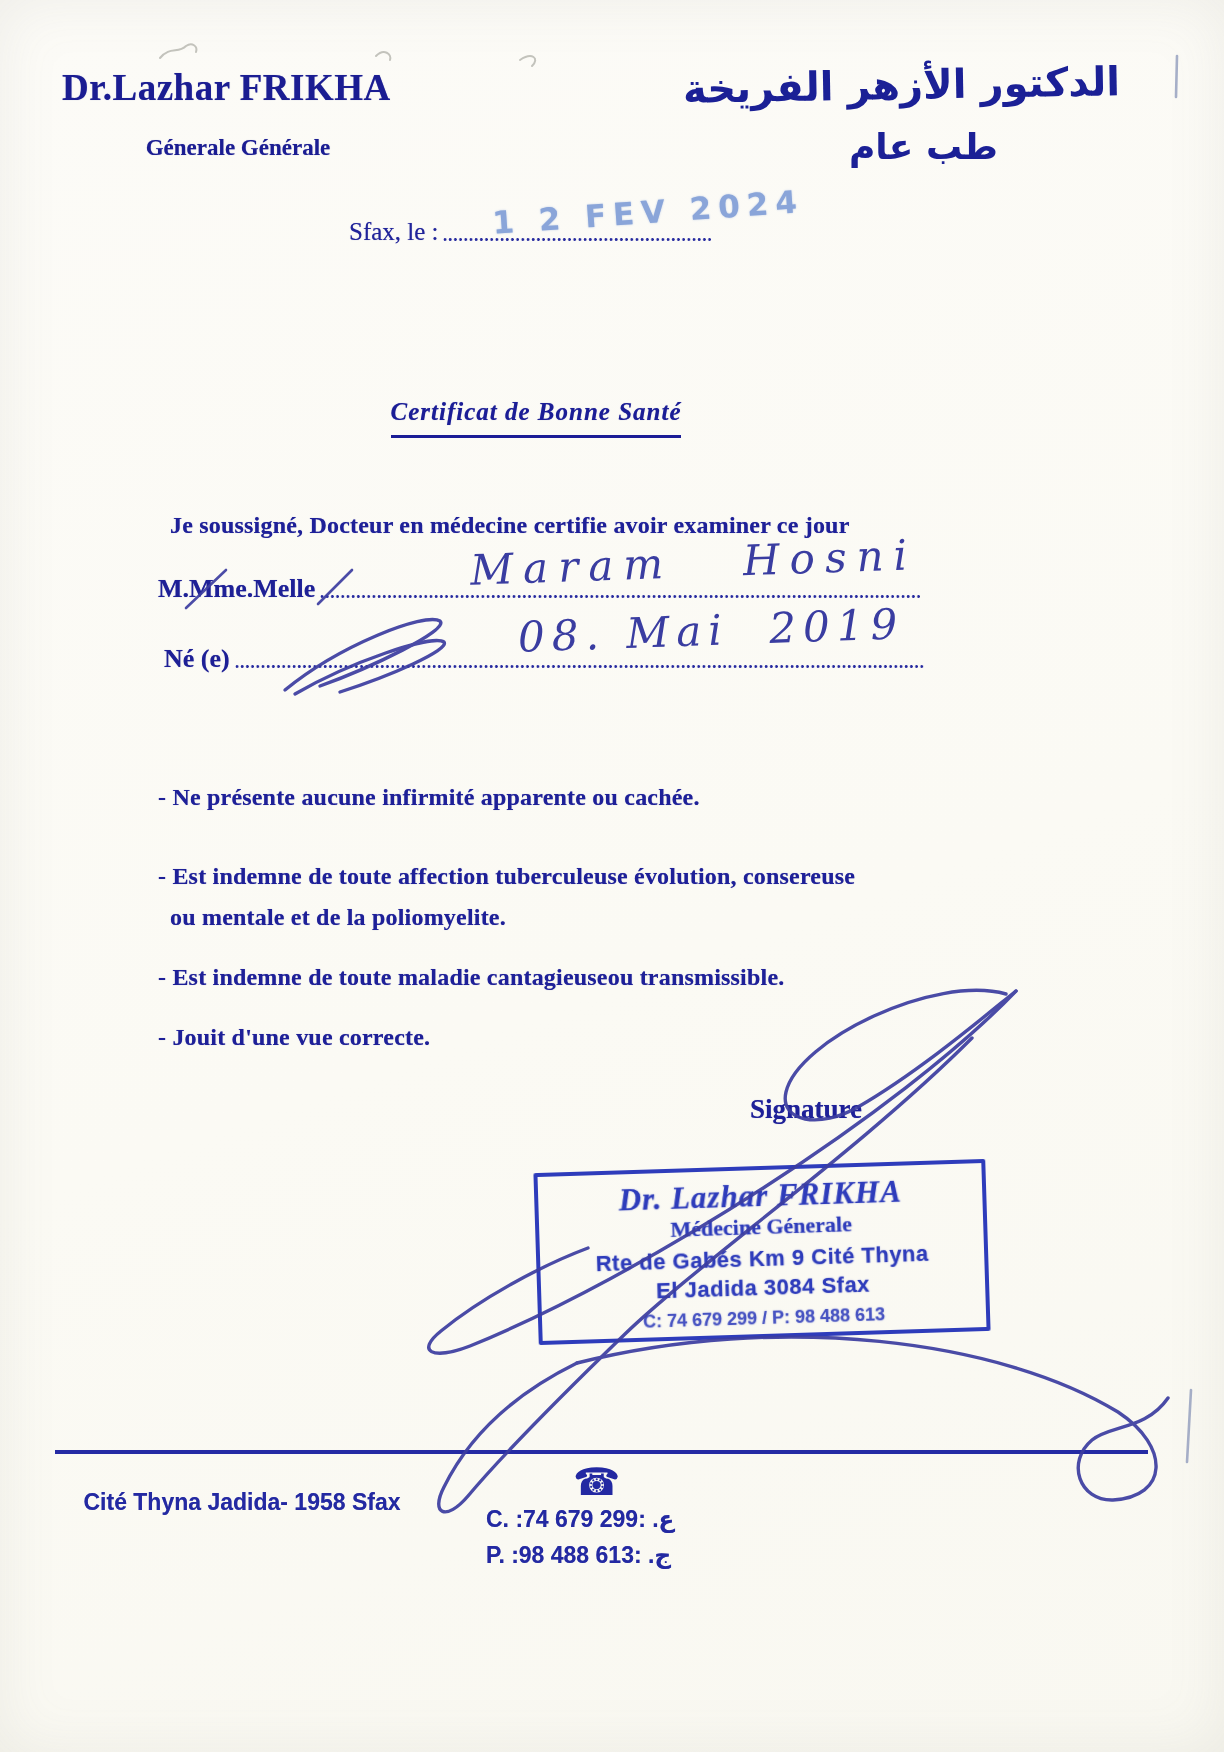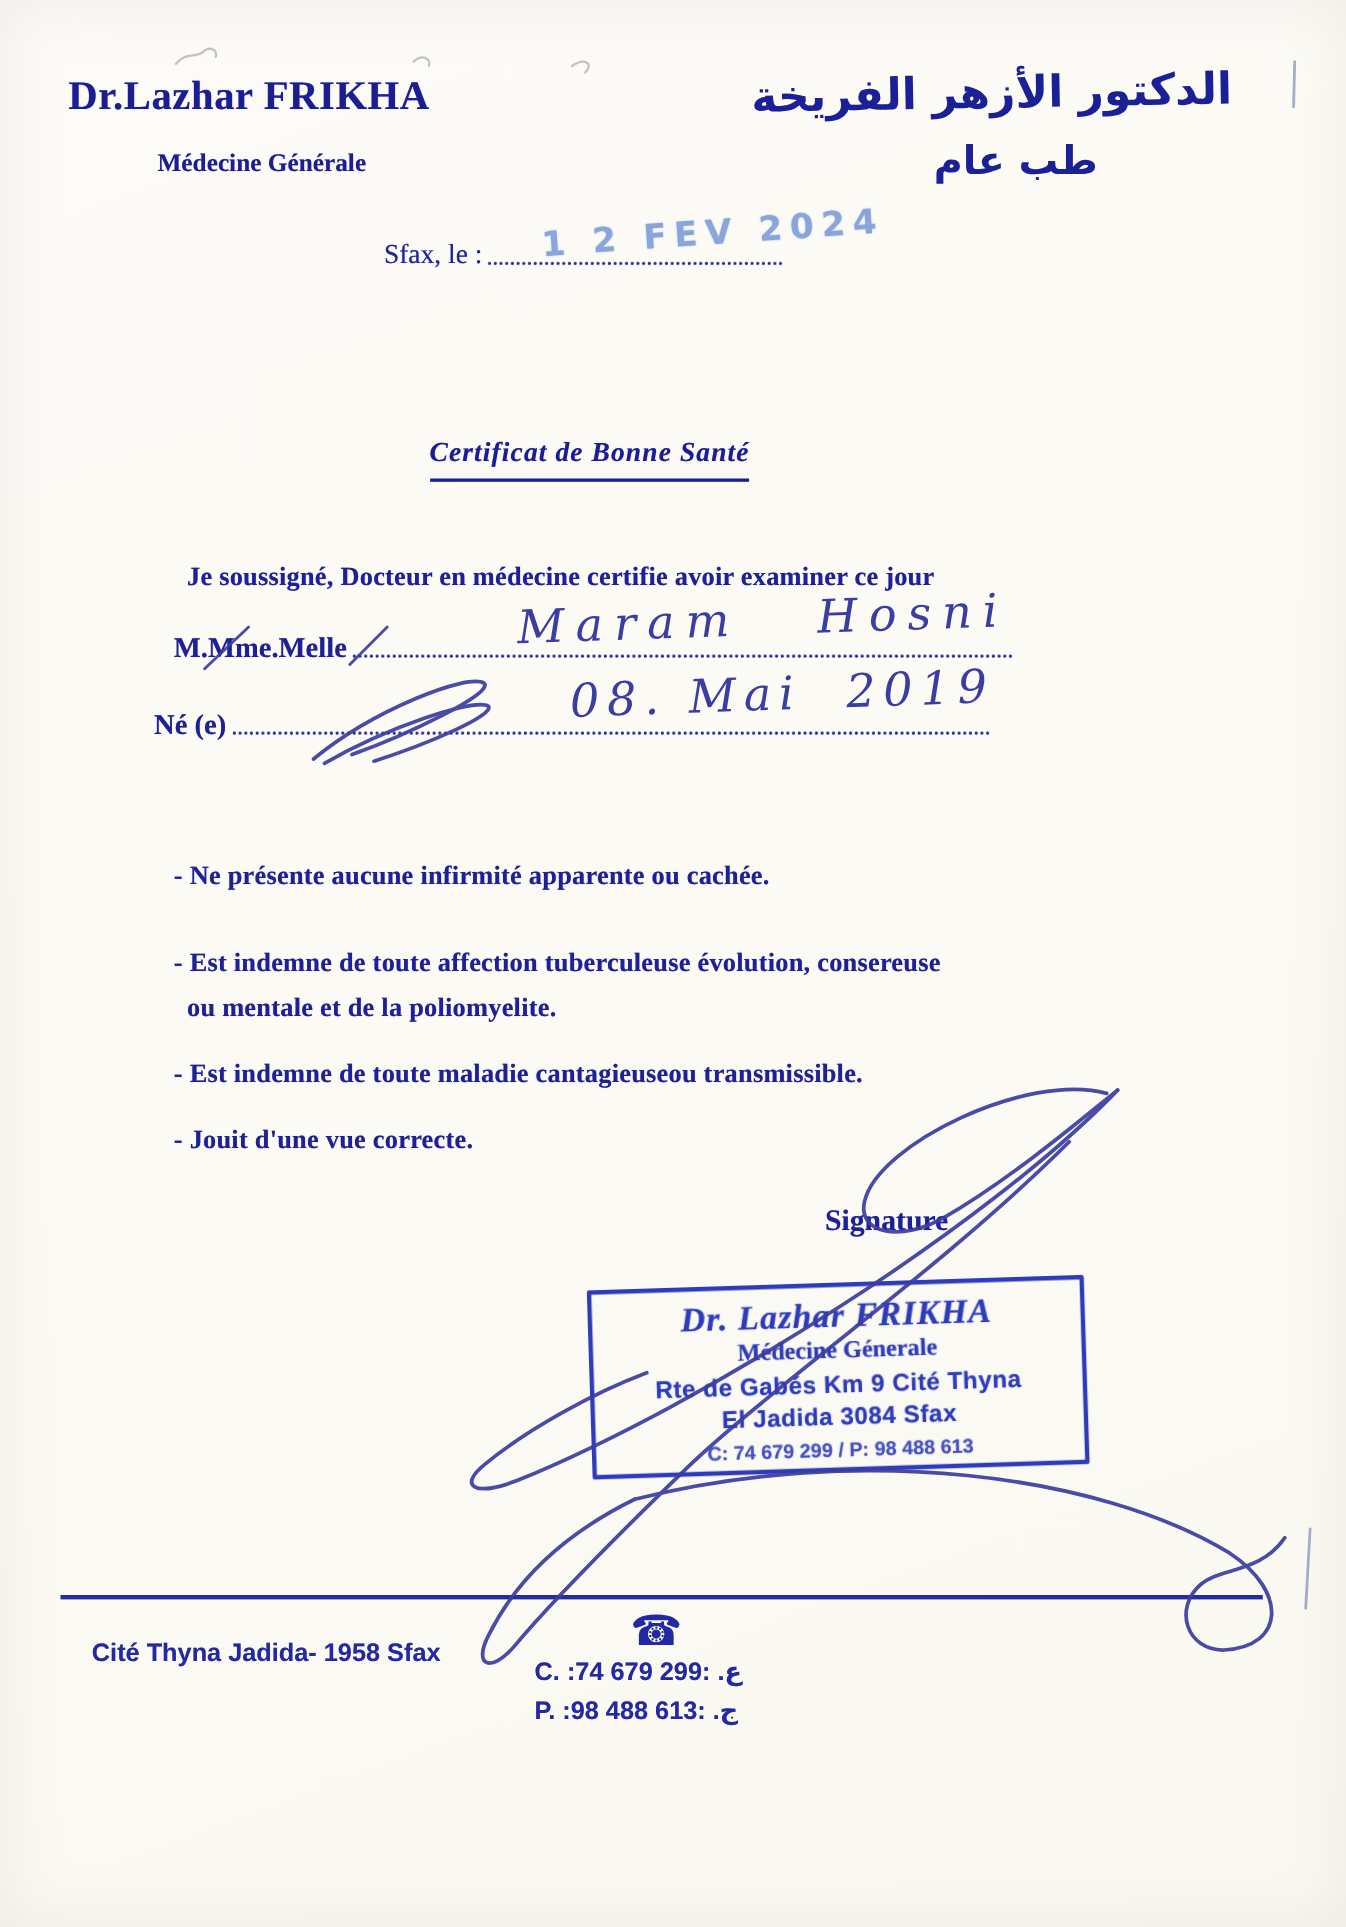--- a/index.html
+++ b/index.html
@@ -32,21 +32,21 @@
 
   
   .title-wrap{left:278px;top:398px;width:516px;text-align:center;}
   .title-inner{display:inline-block;font-size:25px;font-weight:bold;font-style:italic;letter-spacing:1px;color:#1b1d96;padding-bottom:9px;border-bottom:3.5px solid #1b1d96;}
 
   
   .body-text{font-size:24px;font-weight:bold;letter-spacing:.2px;color:#1e2098;}
   .intro{left:170px;top:512px;}
   .fill-row{display:flex;align-items:flex-end;}
   .name-row{left:158px;top:574px;width:762px;}
-  .birth-row{left:140px;top:644px;width:760px;}
+  .birth-row{left:164px;top:644px;width:760px;}
   .row-label{font-size:26px;font-weight:bold;white-space:nowrap;}
   .row-dots{flex:1;margin-left:5px;margin-bottom:6px;}
   .hand{font-family:"DejaVu Serif",serif;font-style:italic;color:#3a3da1;white-space:pre;}
   .name-hand{left:470px;top:538px;font-size:42px;letter-spacing:10px;transform:rotate(-2deg);}
   .birth-hand{left:518px;top:606px;font-size:42px;letter-spacing:7px;transform:rotate(-2deg);}
   .st{left:158px;}
   .st-cont{left:170px;}
   .s1{top:784px;} .s2{top:844px;margin-top:19px;} .s3{top:904px;} .s4{top:964px;} .s5{top:1024px;}
 
   .sig-label{left:750px;top:1094px;font-size:27px;font-weight:bold;color:#1e2098;}
@@ -70,21 +70,21 @@
   .footer-ar{left:724px;top:1474px;width:304px;text-align:center;font-size:26px;font-weight:bold;line-height:38px;}
 
   svg.overlay{position:absolute;left:0;top:0;pointer-events:none;}
 </style>
 </head>
 <body>
 
 <div class="page">
 
   <div class="abs print doc-name">Dr.Lazhar FRIKHA</div>
-  <div class="abs print doc-spec">Médecine Générale</div>
+  <div class="abs print doc-spec">Génerale Générale</div>
   <div class="abs ar ar-name">الدكتور الأزهر الفريخة</div>
   <div class="abs ar ar-spec">طب عام</div>
 
   <div class="abs sfax-row">
     <span class="sfax-label print">Sfax, le :</span>
     <span class="dots sfax-dots"></span>
   </div>
   <div class="abs date-stamp">1 2  FEV  2024</div>
 
   <div class="abs title-wrap">

